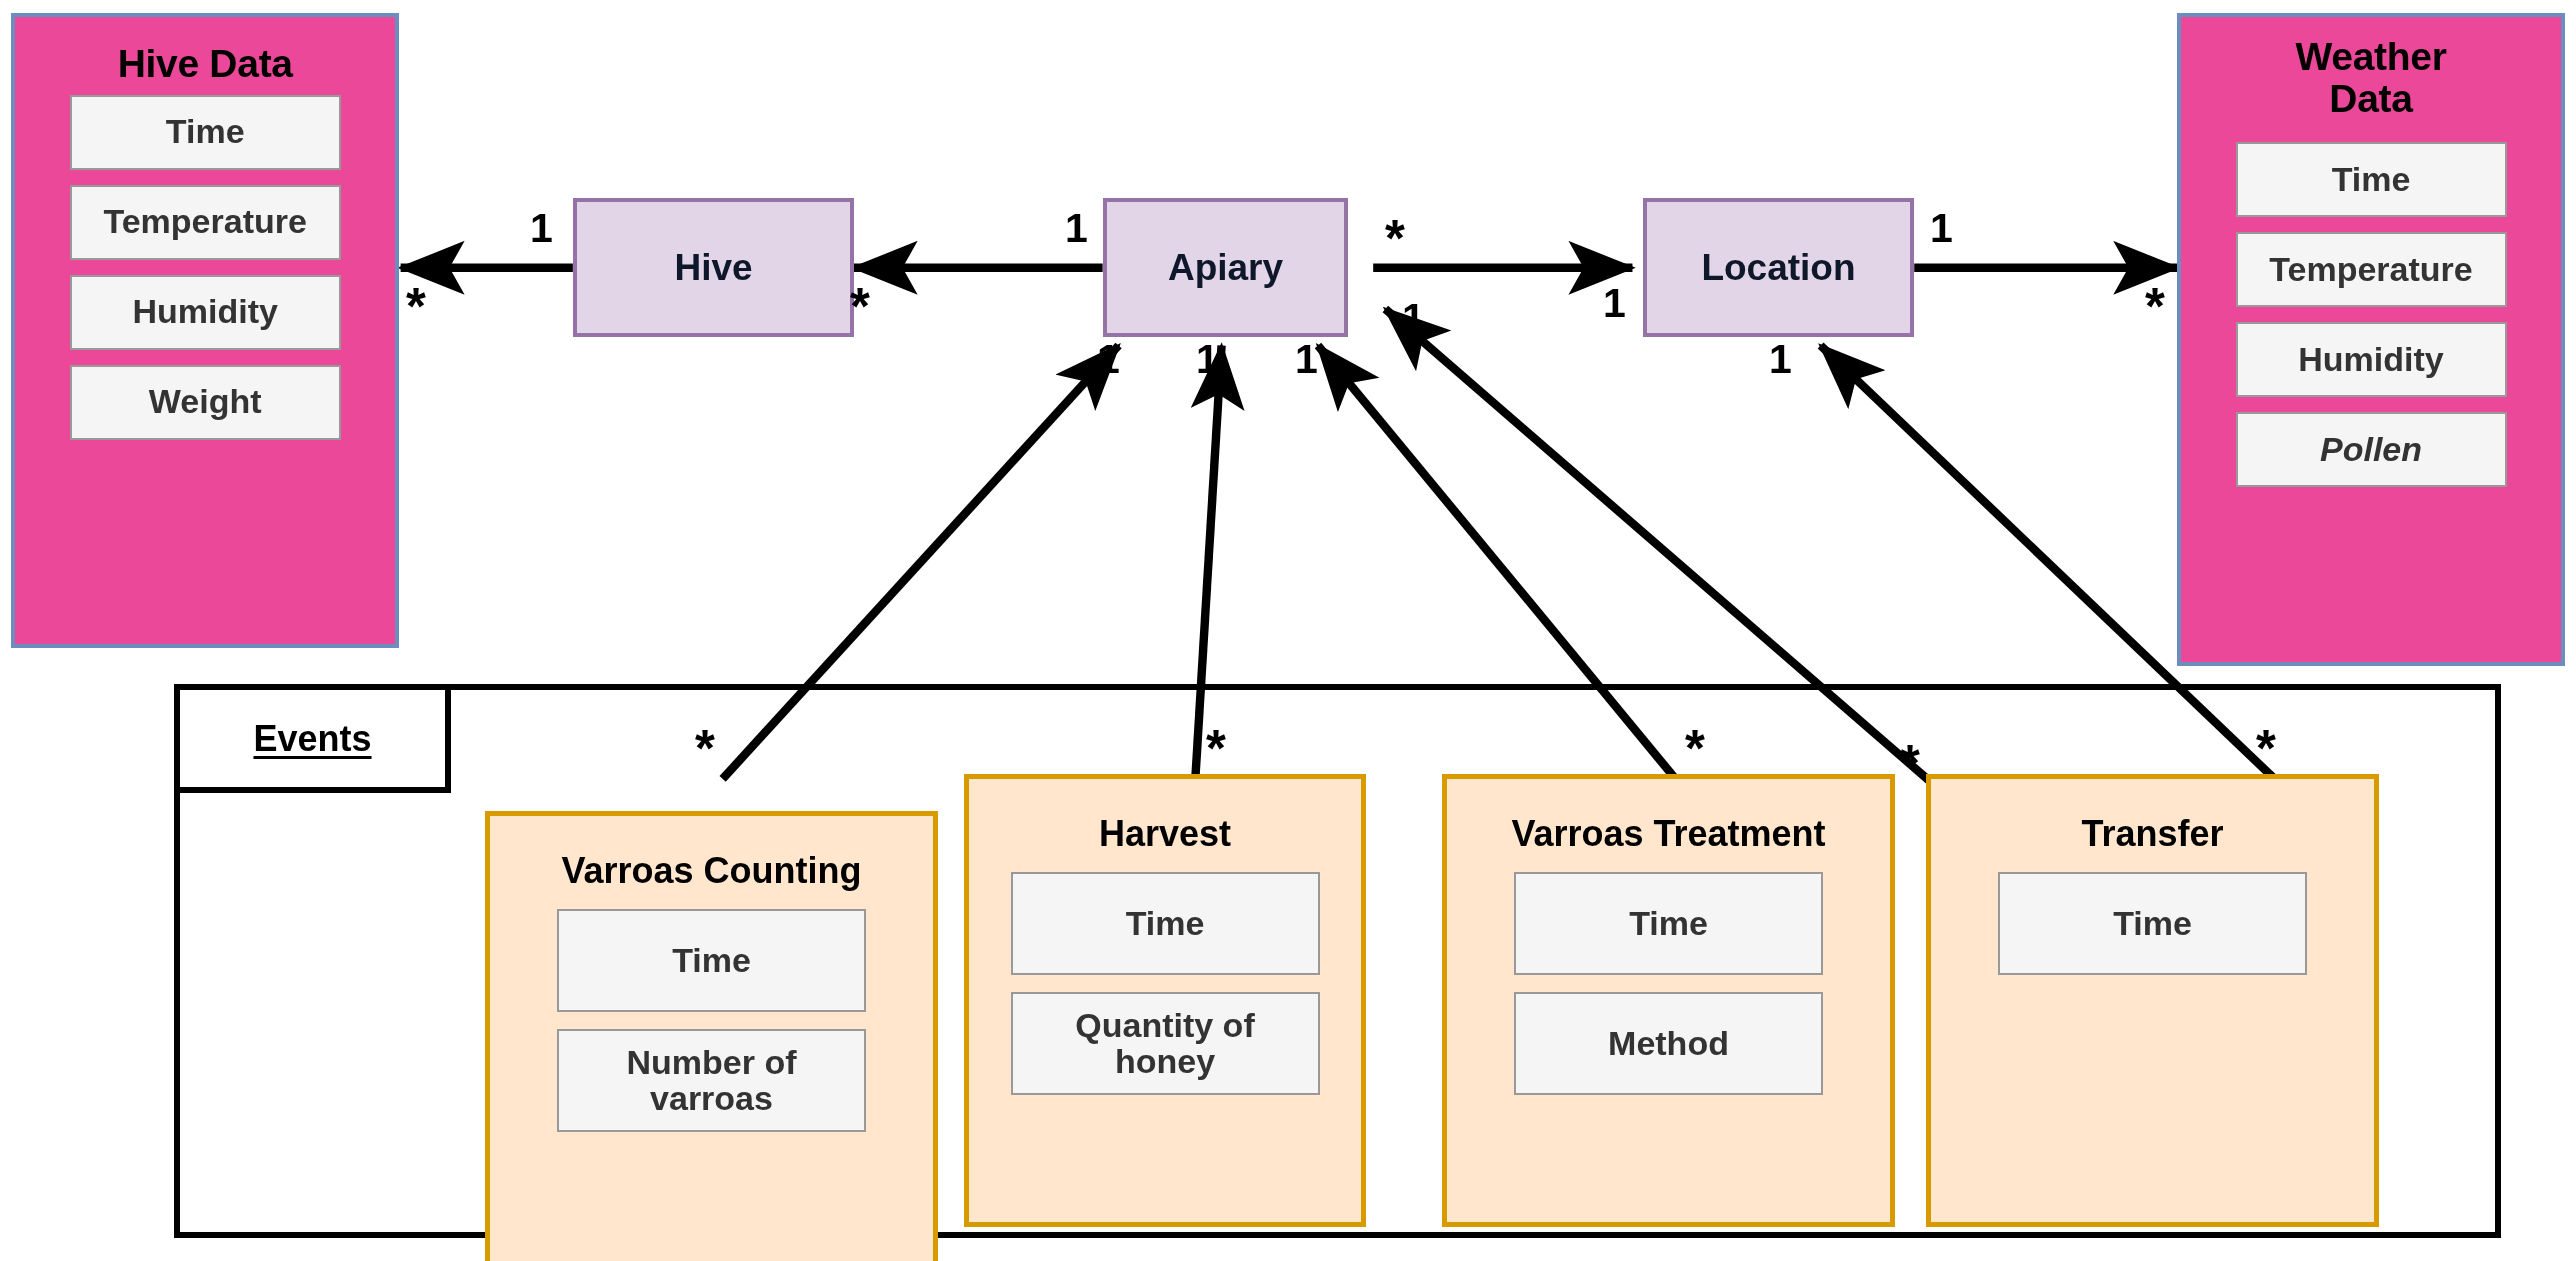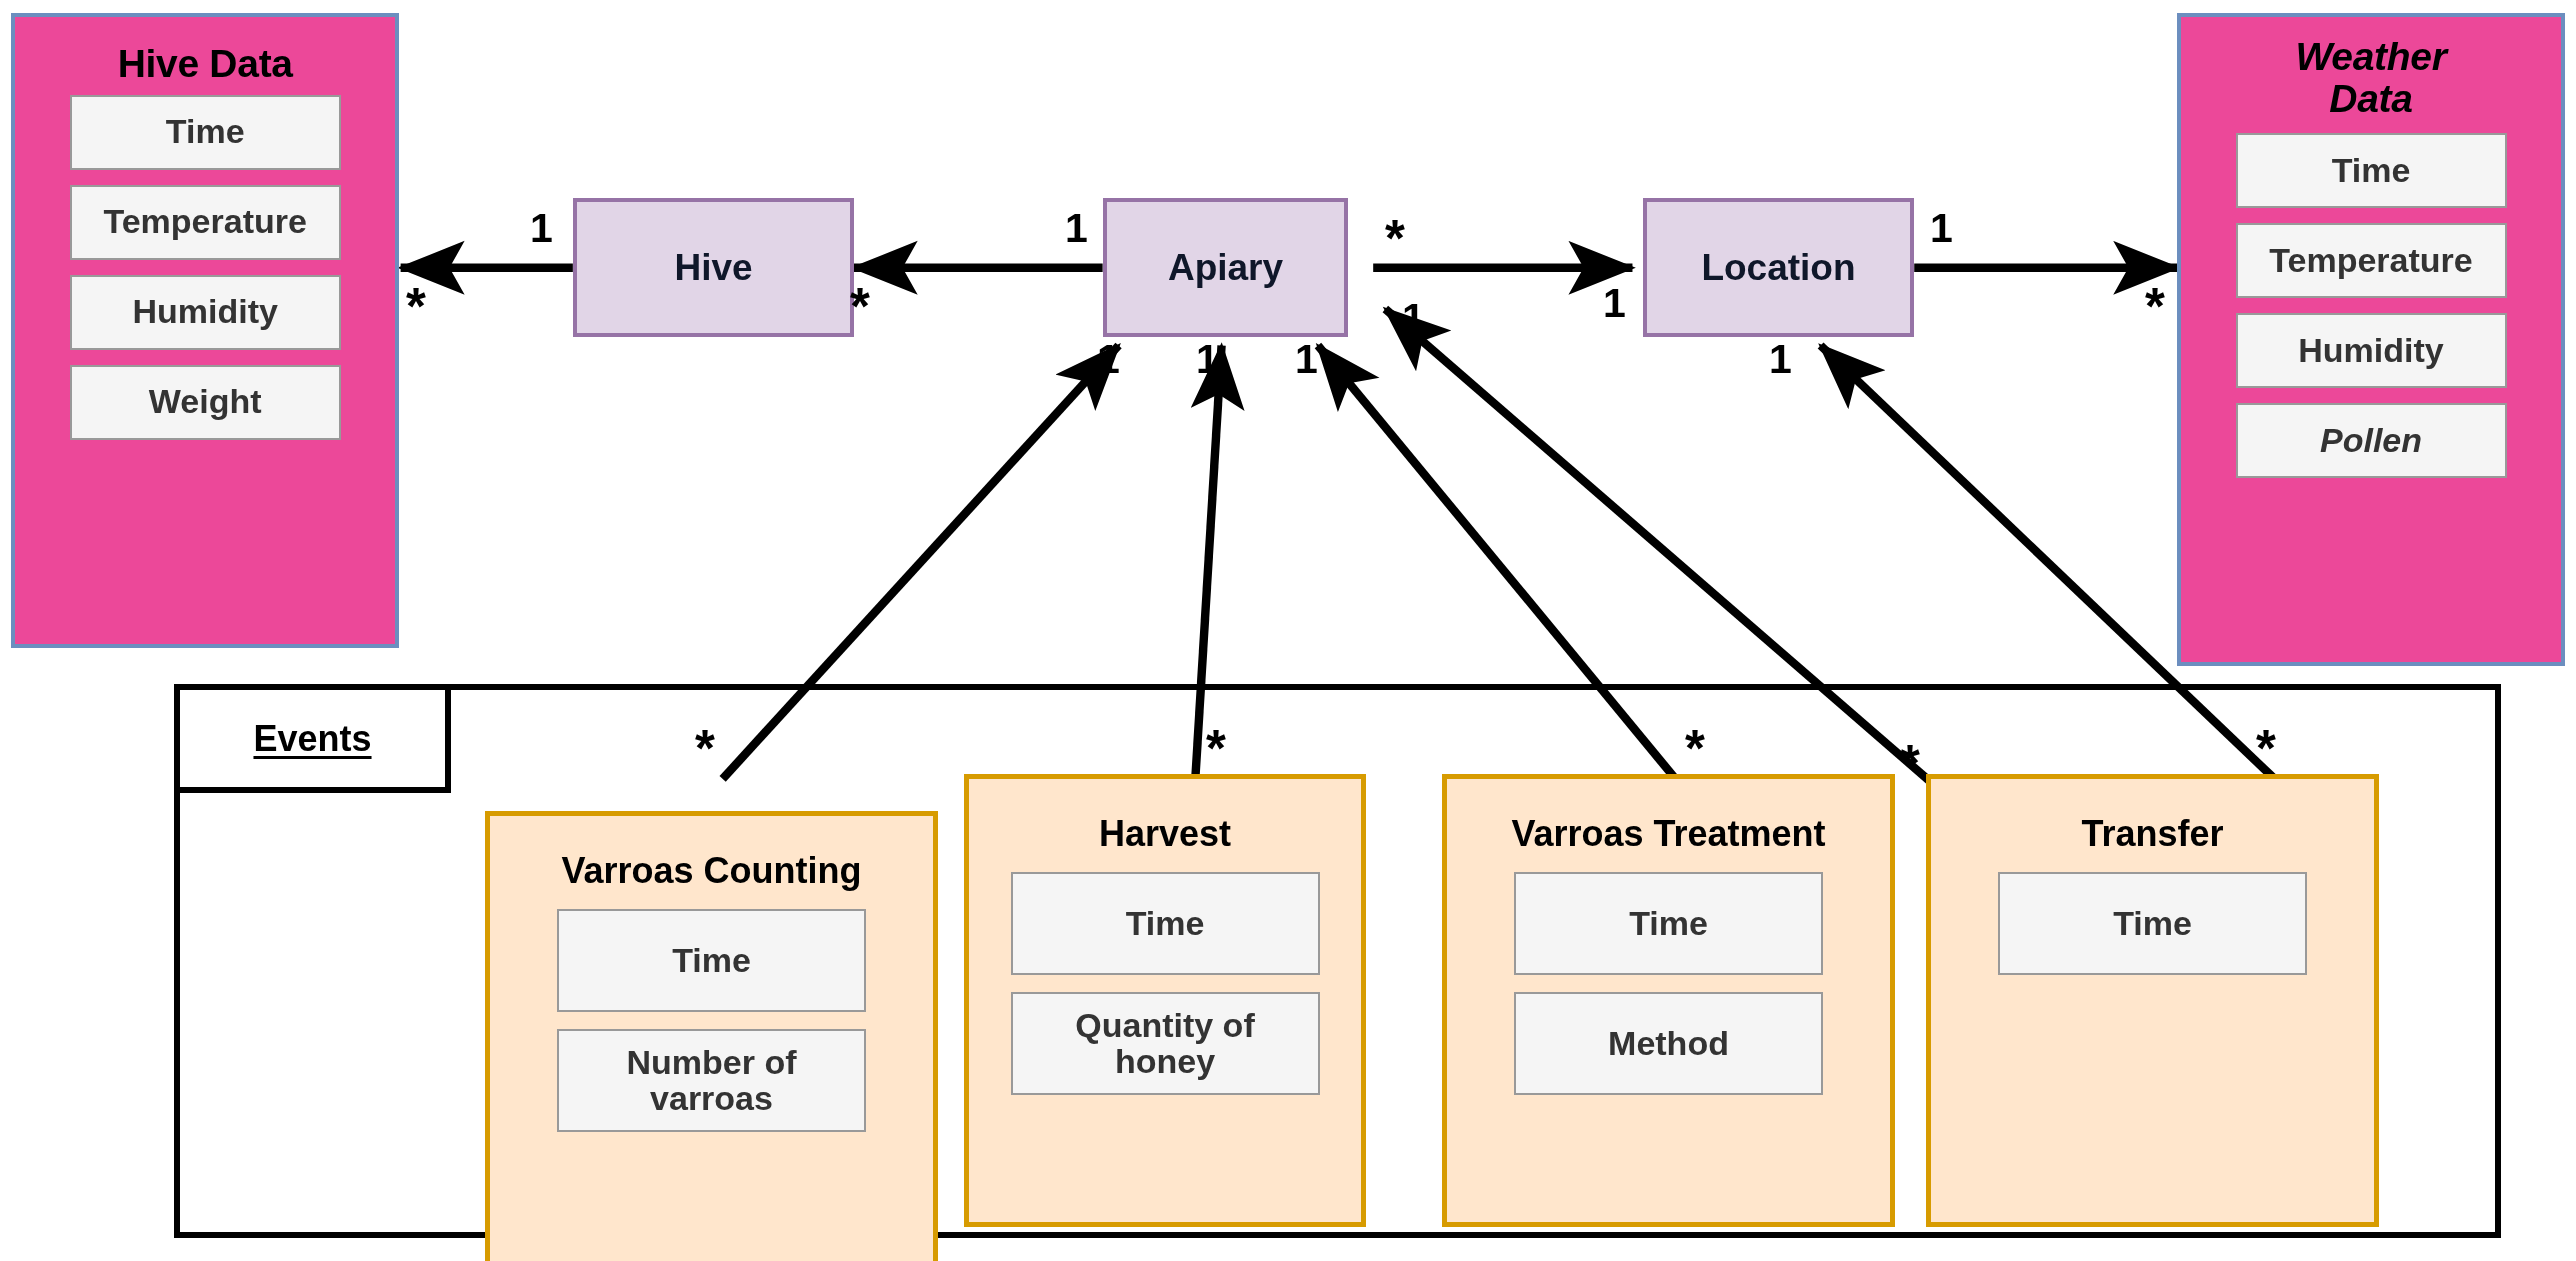--- a/index.html
+++ b/index.html
@@ -166,21 +166,21 @@
 
   <div class="data-panel" style="left:11.2px; top:13px; width:388px; height:635px;">
     <div class="panel-title">Hive Data</div>
     <div class="attr-box" style="width:271px;height:75px;margin-bottom:15px;">Time</div>
     <div class="attr-box" style="width:271px;height:75px;margin-bottom:15px;">Temperature</div>
     <div class="attr-box" style="width:271px;height:75px;margin-bottom:15px;">Humidity</div>
     <div class="attr-box" style="width:271px;height:75px;">Weight</div>
   </div>
 
   <div class="data-panel" style="left:2177px; top:13px; width:388px; height:653px;">
-    <div class="panel-title" style="margin-top:19px;margin-bottom:13px;font-style:italic;">
+    <div class="panel-title" style="margin-top:19px;margin-bottom:22px;">
       <span>Weather</span><br>
       <span>Data</span>
     </div>
     <div class="attr-box" style="width:271px;height:75px;margin-bottom:15px;">Time</div>
     <div class="attr-box" style="width:271px;height:75px;margin-bottom:15px;">Temperature</div>
     <div class="attr-box" style="width:271px;height:75px;margin-bottom:15px;">Humidity</div>
     <div class="attr-box" style="width:271px;height:75px;font-style:italic;">Pollen</div>
   </div>
 
   <div class="entity-box" style="left:573px; top:198px; width:281px; height:139px;">Hive</div>

